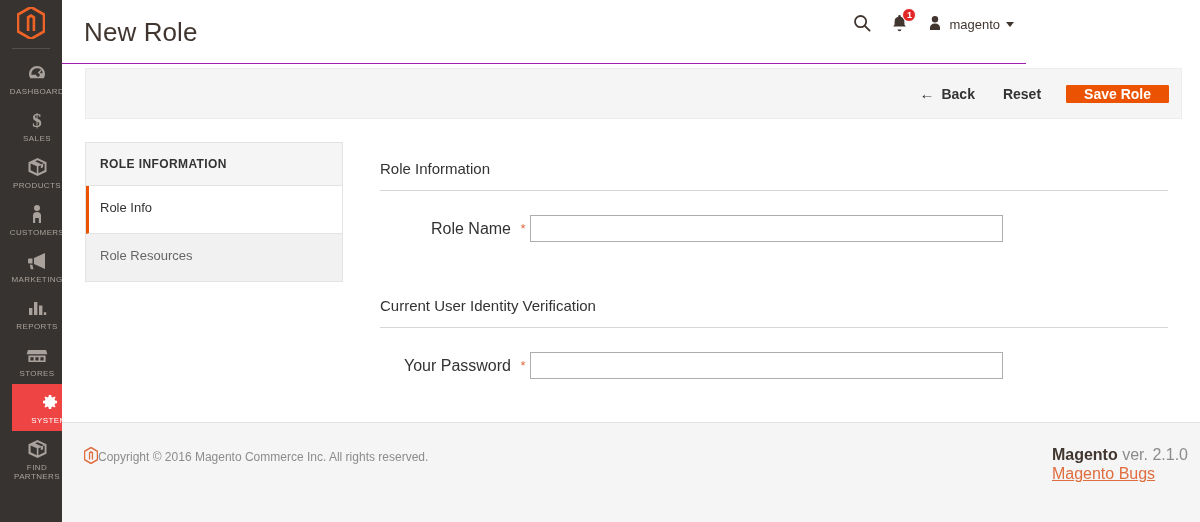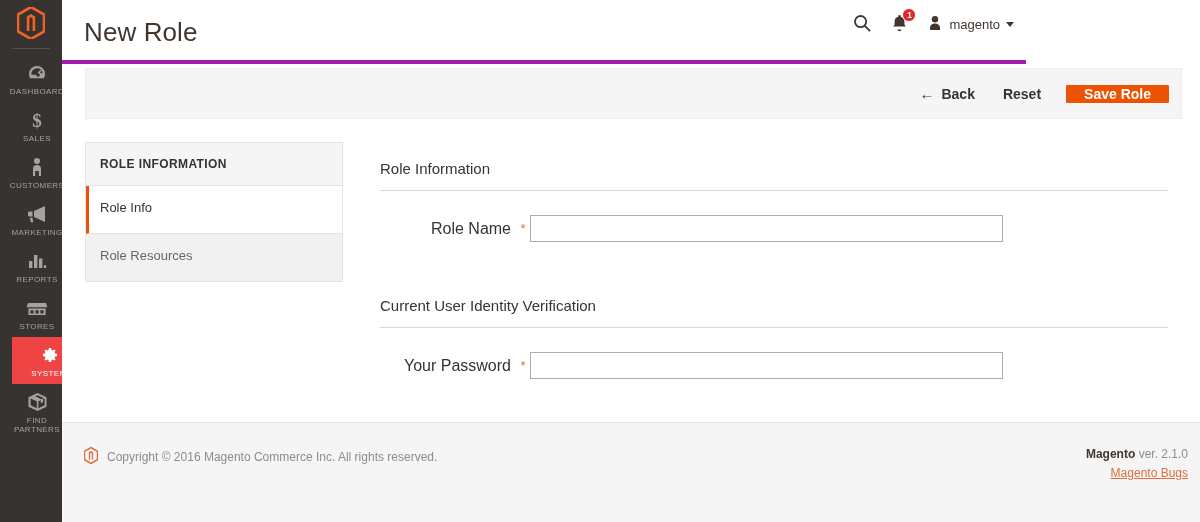--- a/index.html
+++ b/index.html
@@ -37,21 +37,21 @@
     text-align: center; line-height: 9px; text-transform: uppercase;
   }
   .nav-item.active { background: #ef4444; margin-left: 12px; }
   .nav-item.active .nav-label { color: #ffffff; }
   .nav-fill { fill: #a9a19b; }
   .nav-item.active .nav-fill { fill: #ffffff; }
 
   
   .page-header {
     position: absolute; left: 62px; top: 0; width: 964px; height: 64px;
-    background: #ffffff; border-bottom: 4px solid #a21caf;
+    background: #ffffff; border-bottom: 1px solid #a21caf;
   }
   .page-title {
     position: absolute; left: 22px; top: 17px;
     font-size: 26px; font-weight: 400; color: #41362f; letter-spacing: .1px;
   }
   .header-actions {
     position: absolute; right: 12px; top: 13px;
     display: flex; align-items: center; gap: 18px;
   }
   .hdr-btn {
@@ -133,26 +133,26 @@
   }
   .fieldset-2 { margin-top: 55px; }
 
   
   .footer {
     position: absolute; left: 62px; top: 422px; width: 1138px; height: 100px;
     background: #f5f5f5; border-top: 1px solid #e3e3e3;
   }
   .footer-left {
     position: absolute; left: 22px; top: 24px;
-    display: flex; align-items: center; gap: 9px;
+    display: flex; align-items: center; 
     font-size: 12px; color: #8c8c8c; text-align: right;
   }
   .footer-right {
-    position: absolute; right: 12px; top: 22px; text-align: right;
-    font-size: 12px; color: #8c8c8c; line-height: 19px;
+    position: absolute; right: 12px; top: 22px; 
+    font-size: 16px; color: #8c8c8c; line-height: 19px;
   }
   .footer-right b { color: #41362f; }
   .report-link { color: #e06d3f; text-decoration: underline; cursor: pointer; }
 </style>
 </head>
 <body>
 
 <div id="app">
 
   <nav class="sidebar">
@@ -176,20 +176,28 @@
 
     <div class="nav-item">
       <span class="nav-icon">
         <svg width="20" height="22" viewBox="0 0 20 22">
             <text class="nav-fill" x="10" y="18" font-size="19" font-family="Liberation Serif, serif" font-weight="bold" text-anchor="middle">$</text>
           </svg>
       </span>
       <span class="nav-label">SALES</span>
     </div>
 
+    <div class="nav-item">
+      <span class="nav-icon">
+        <svg width="21" height="20" viewBox="0 0 21 20">
+            <path class="nav-fill" d="M10.5 1 1.5 5.2v9.6L10.5 19l9-4.2V5.2zm0 2.2 6.2 2.9-2.3 1.1-6.2-2.9zm-6.9 3.2 6.2 2.9v6.9l-6.2-2.9zm7.8 9.8V9.3l2.4-1.1v3.1l2.3-1.1V7.1l1.5-.7v6.9z"></path>
+          </svg>
+      </span>
+      <span class="nav-label">PRODUCTS</span>
+    </div>
 
     <div class="nav-item">
       <span class="nav-icon">
         <svg width="14" height="20" viewBox="0 0 14 20">
             <circle class="nav-fill" cx="7" cy="4" r="3"></circle>
             <path class="nav-fill" d="M7 8c-2.6 0-4 1.4-4 3.6V19h2.2v-5h3.6v5H11v-7.4C11 9.4 9.6 8 7 8z"></path>
           </svg>
       </span>
       <span class="nav-label">CUSTOMERS</span>
     </div>

